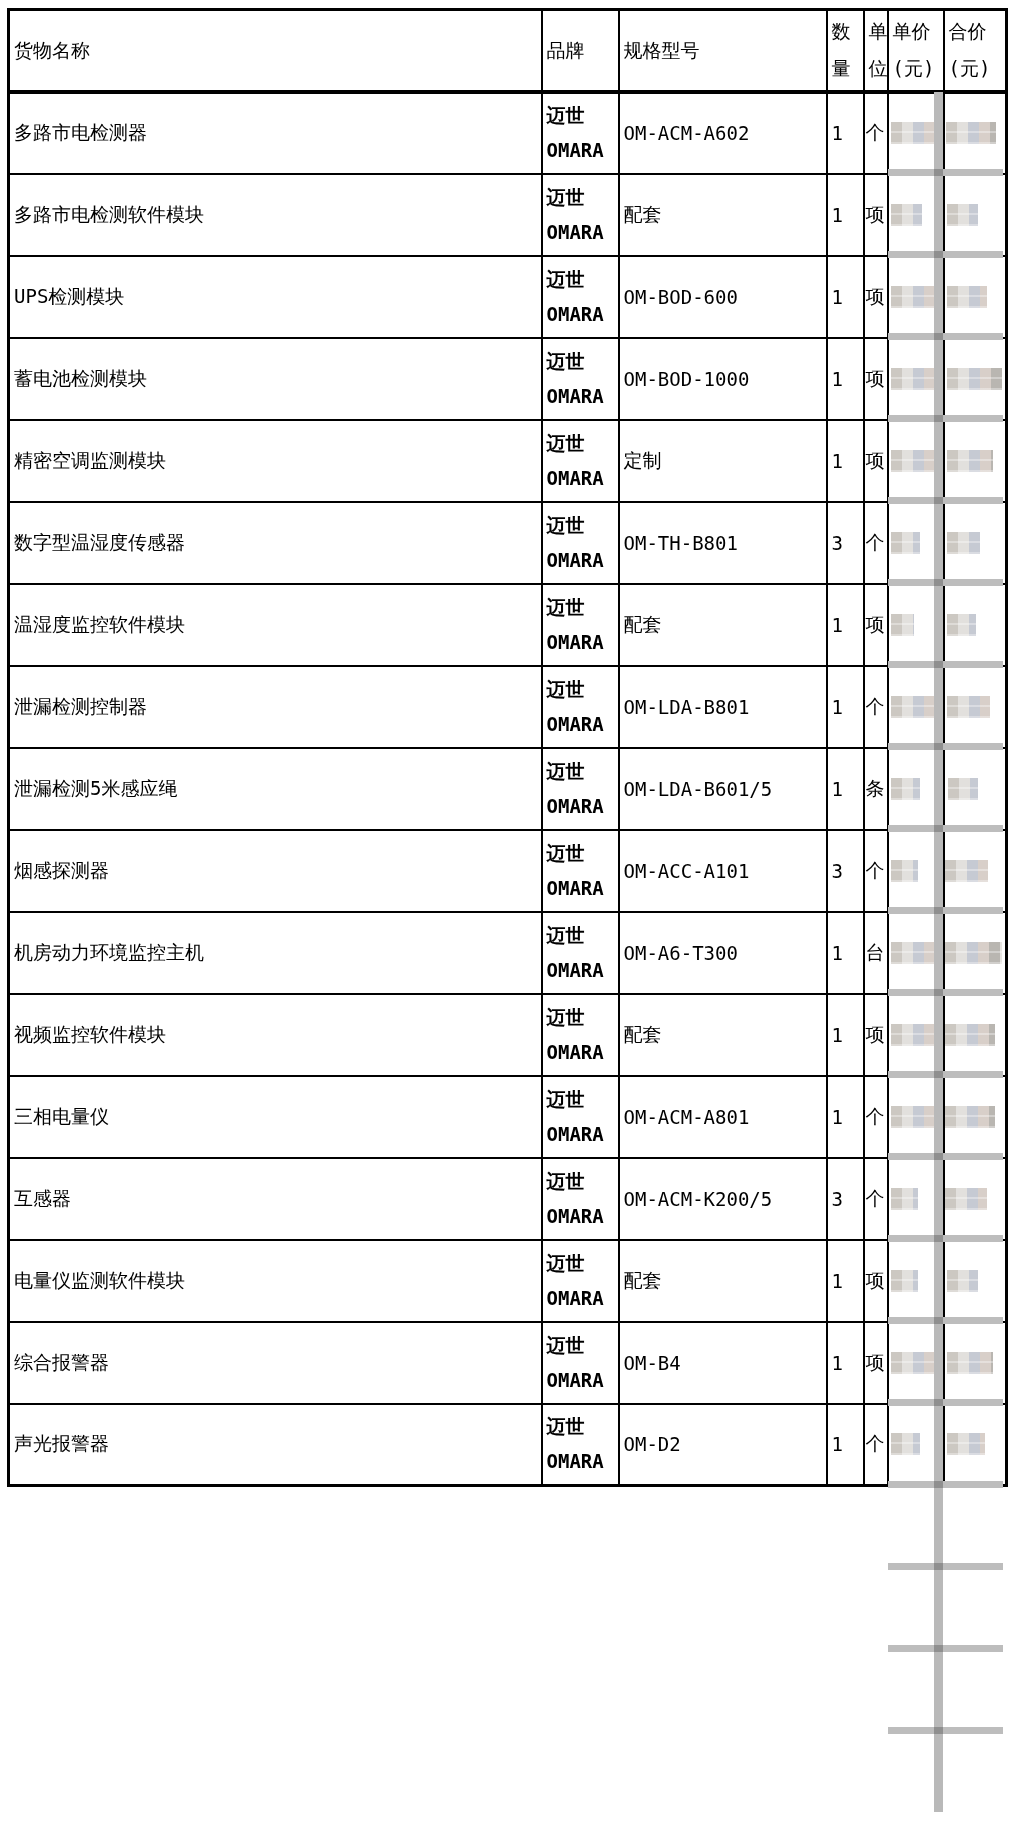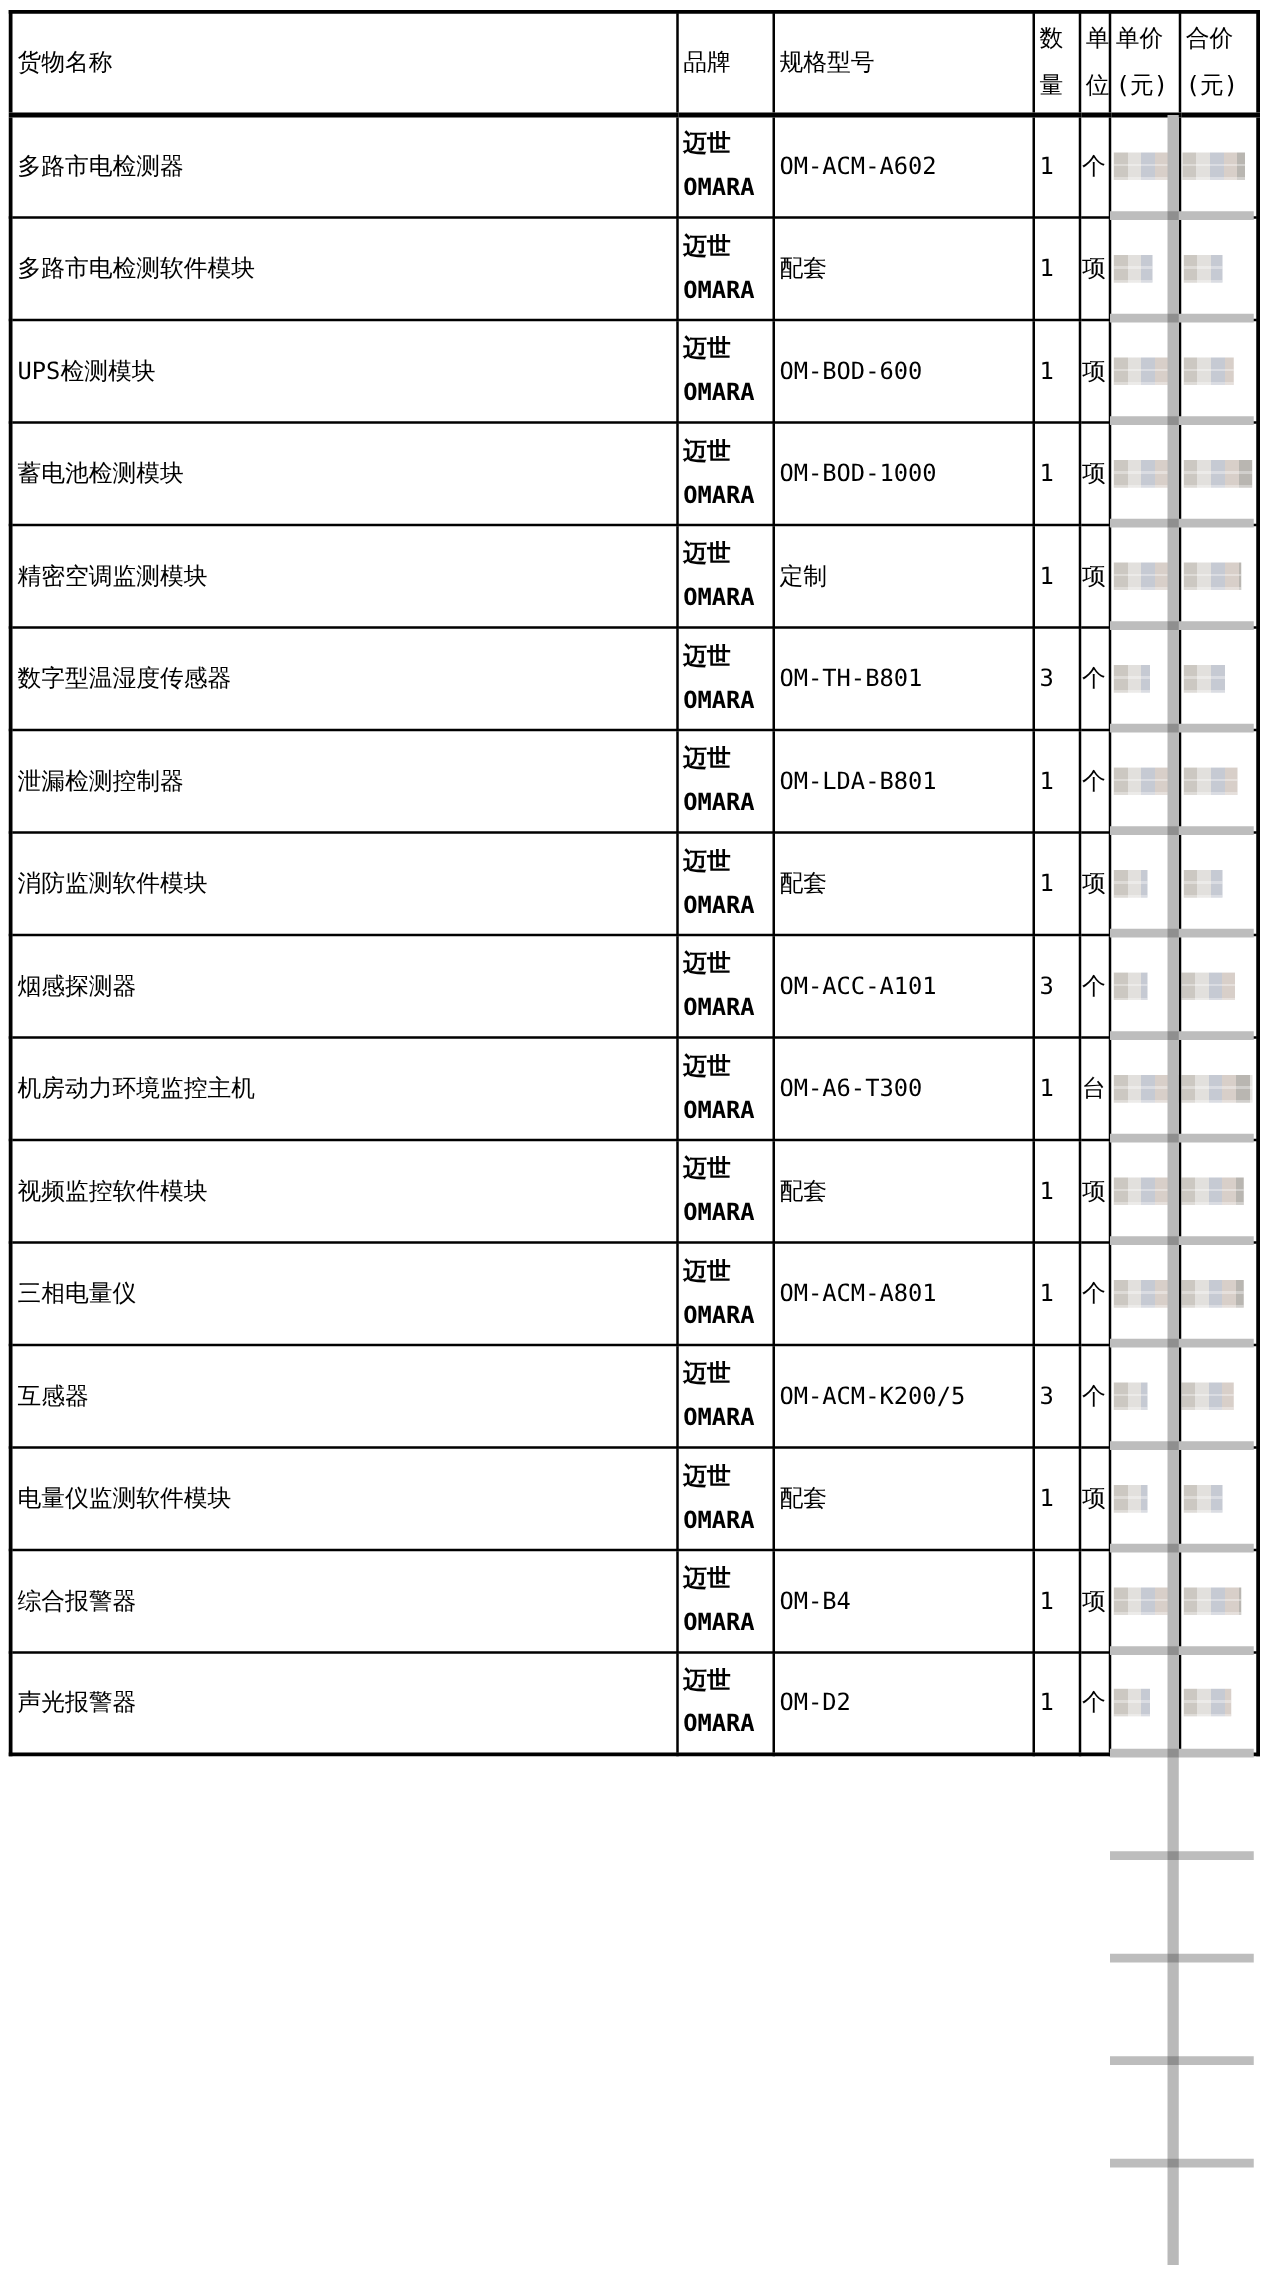--- a/index.html
+++ b/index.html
@@ -175,52 +175,66 @@
     <td class="c-qty">3</td>
     <td class="c-unit">个</td>
     <td class="c-price">
       <div class="mosaic mosaic-u" style="width: 29px;"></div>
     </td>
     <td class="c-price">
       <div class="mosaic mosaic-t" style="width: 33px; margin-left: 2px;"></div>
     </td>
   </tr>
 
+  <tr>
+    <td class="c-name">温湿度监控软件模块</td>
+    <td class="c-brand">迈世
+OMARA</td>
+    <td class="c-model">配套</td>
+    <td class="c-qty">1</td>
+    <td class="c-unit">项</td>
+    <td class="c-price">
+      <div class="mosaic mosaic-u" style="width: 23px;"></div>
+    </td>
+    <td class="c-price">
+      <div class="mosaic mosaic-t" style="width: 29px; margin-left: 2px;"></div>
+    </td>
+  </tr>
 
   <tr>
     <td class="c-name">泄漏检测控制器</td>
     <td class="c-brand">迈世
 OMARA</td>
     <td class="c-model">OM-LDA-B801</td>
     <td class="c-qty">1</td>
     <td class="c-unit">个</td>
     <td class="c-price">
       <div class="mosaic mosaic-u" style="width: 50px;"></div>
     </td>
     <td class="c-price">
       <div class="mosaic mosaic-t" style="width: 43px; margin-left: 2px;"></div>
     </td>
   </tr>
 
-
-
-  <tr>
-    <td class="c-name">消防监测软件模块</td>
-    <td class="c-brand">迈世
-OMARA</td>
-    <td class="c-model">配套</td>
-    <td class="c-qty">1</td>
-    <td class="c-unit">项</td>
-    <td class="c-price">
-      <div class="mosaic mosaic-u" style="width: 27px;"></div>
-    </td>
-    <td class="c-price">
-      <div class="mosaic mosaic-t" style="width: 31px; margin-left: 2px;"></div>
-    </td>
-  </tr>
+  <tr>
+    <td class="c-name">泄漏检测5米感应绳</td>
+    <td class="c-brand">迈世
+OMARA</td>
+    <td class="c-model">OM-LDA-B601/5</td>
+    <td class="c-qty">1</td>
+    <td class="c-unit">条</td>
+    <td class="c-price">
+      <div class="mosaic mosaic-u" style="width: 29px;"></div>
+    </td>
+    <td class="c-price">
+      <div class="mosaic mosaic-t" style="width: 30px; margin-left: 3px;"></div>
+    </td>
+  </tr>
+
+
 
   <tr>
     <td class="c-name">烟感探测器</td>
     <td class="c-brand">迈世
 OMARA</td>
     <td class="c-model">OM-ACC-A101</td>
     <td class="c-qty">3</td>
     <td class="c-unit">个</td>
     <td class="c-price">
       <div class="mosaic mosaic-u" style="width: 27px;"></div>

